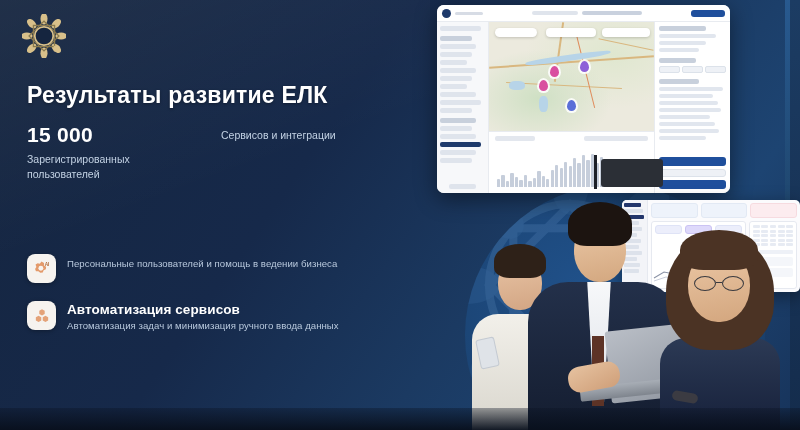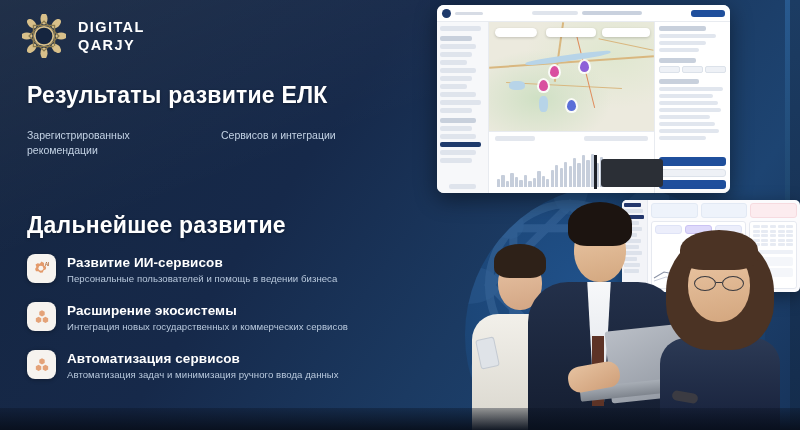--- a/index.html
+++ b/index.html
@@ -436,82 +436,62 @@
         <ellipse cx="22" cy="78" rx="8" ry="13" transform="rotate(45 22 78)"></ellipse>
       </g>
       <g fill="none" stroke="#8a7a4e" stroke-width="3">
         <rect x="26" y="26" width="48" height="48"></rect>
         <rect x="26" y="26" width="48" height="48" transform="rotate(45 50 50)"></rect>
       </g>
       <circle cx="50" cy="50" r="21" fill="#15253f"></circle>
       <circle cx="50" cy="50" r="21" fill="none" stroke="#d8c08a" stroke-width="4"></circle>
       <rect x="72" y="72" width="13" height="13" rx="2" fill="#d8c08a"></rect>
     </svg>
-    <div class="brand-text">
-      <div>DIGITAL</div>
-      <div>QARJY</div>
-    </div>
   </div>
 
   <div class="h1">Результаты развитие ЕЛК</div>
 
   <div class="stats">
     <div>
-      <div class="stat-lbl">Зарегистрированных рекомендации</div>
+      <div class="stat-num">15 000</div>
+      <div class="stat-lbl">Зарегистрированных пользователей</div>
     </div>
     <div>
       <div class="stat-lbl">Сервисов и интеграции</div>
     </div>
   </div>
 
-  <div class="h2">Дальнейшее развитие</div>
 
   <div class="features">
 
     <div class="feat">
       <div class="feat-icon">
         <svg viewBox="0 0 24 24" width="19" height="19">
           <path d="M12 3.2 15.2 5v3.2l2.6 1.6-.3 3-2.8 1.4-1.1 3-3.2.3-2.3-2.1-3.1.2-1.1-2.9 1.6-2.6-1-3L7.2 5.4 9.8 6z" fill="#e39a6b"></path>
           <circle cx="11.2" cy="11.6" r="3.1" fill="#f6f3ef"></circle>
           <text x="16" y="8.3" font-family="Liberation Sans, sans-serif" font-size="6" font-weight="bold" fill="#b06a3a">AI</text>
         </svg>
       </div>
       <div class="feat-body">
-        <div class="feat-title">Развитие ИИ-сервисов</div>
         <div class="feat-sub">Персональные пользователей и помощь в ведении бизнеса</div>
       </div>
     </div>
+
 
     <div class="feat">
       <div class="feat-icon">
         <svg viewBox="0 0 24 24" width="18" height="18">
           <g fill="#e4a278">
             <polygon points="12,3 15.6,5.1 15.6,9.3 12,11.4 8.4,9.3 8.4,5.1"></polygon>
             <polygon points="7.4,11.6 11,13.7 11,17.9 7.4,20 3.8,17.9 3.8,13.7"></polygon>
             <polygon points="16.6,11.6 20.2,13.7 20.2,17.9 16.6,20 13,17.9 13,13.7"></polygon>
           </g>
         </svg>
       </div>
       <div class="feat-body">
-        <div class="feat-title">Расширение экосистемы</div>
-        <div class="feat-sub">Интеграция новых государственных и коммерческих сервисов</div>
-      </div>
-    </div>
-
-    <div class="feat">
-      <div class="feat-icon">
-        <svg viewBox="0 0 24 24" width="18" height="18">
-          <g fill="#e4a278">
-            <polygon points="12,3 15.6,5.1 15.6,9.3 12,11.4 8.4,9.3 8.4,5.1"></polygon>
-            <polygon points="7.4,11.6 11,13.7 11,17.9 7.4,20 3.8,17.9 3.8,13.7"></polygon>
-            <polygon points="16.6,11.6 20.2,13.7 20.2,17.9 16.6,20 13,17.9 13,13.7"></polygon>
-          </g>
-        </svg>
-      </div>
-      <div class="feat-body">
         <div class="feat-title">Автоматизация сервисов</div>
         <div class="feat-sub">Автоматизация задач и минимизация ручного ввода данных</div>
       </div>
     </div>
 
   </div>
 
   <div class="bottom-band"></div>
 </div>
 

